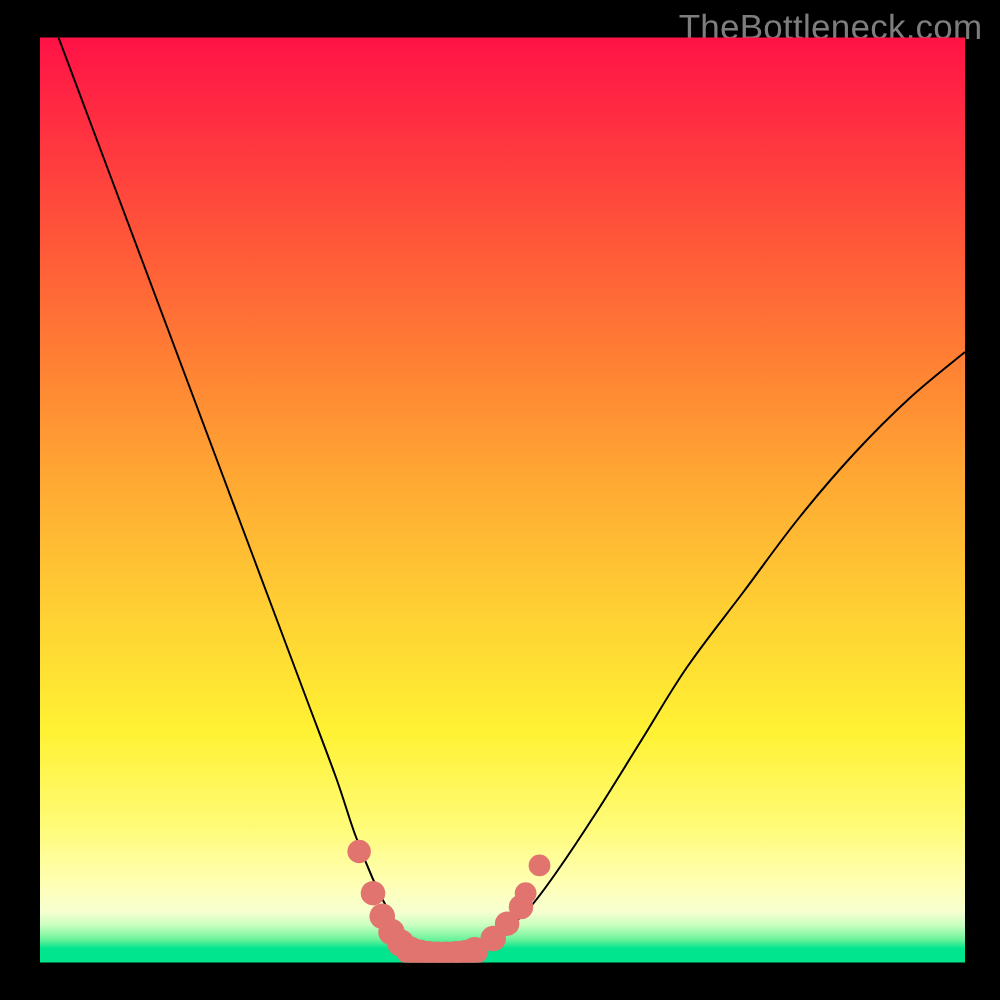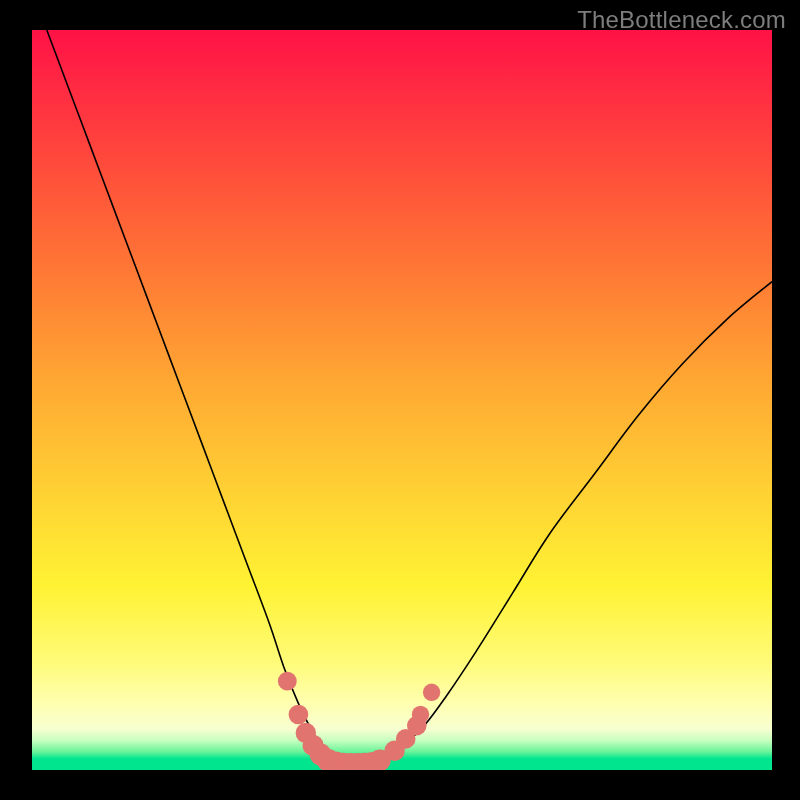--- a/index.html
+++ b/index.html
@@ -41,21 +41,21 @@
       #6cf39b 97.5%,
       #00e58e 98.5%,
       #00e58e 100%
     );
   }
   .watermark {
     position: absolute;
     top: 6px;
     right: 14px;
     color: #7d7d7d;
-    font-size: 24px;
+    font-size: 28px;
     letter-spacing: 0.2px;
     user-select: none;
   }
   svg.curve {
     position: absolute;
     left: 0; top: 0;
     width: 740px;
     height: 740px;
     pointer-events: none;
   }

